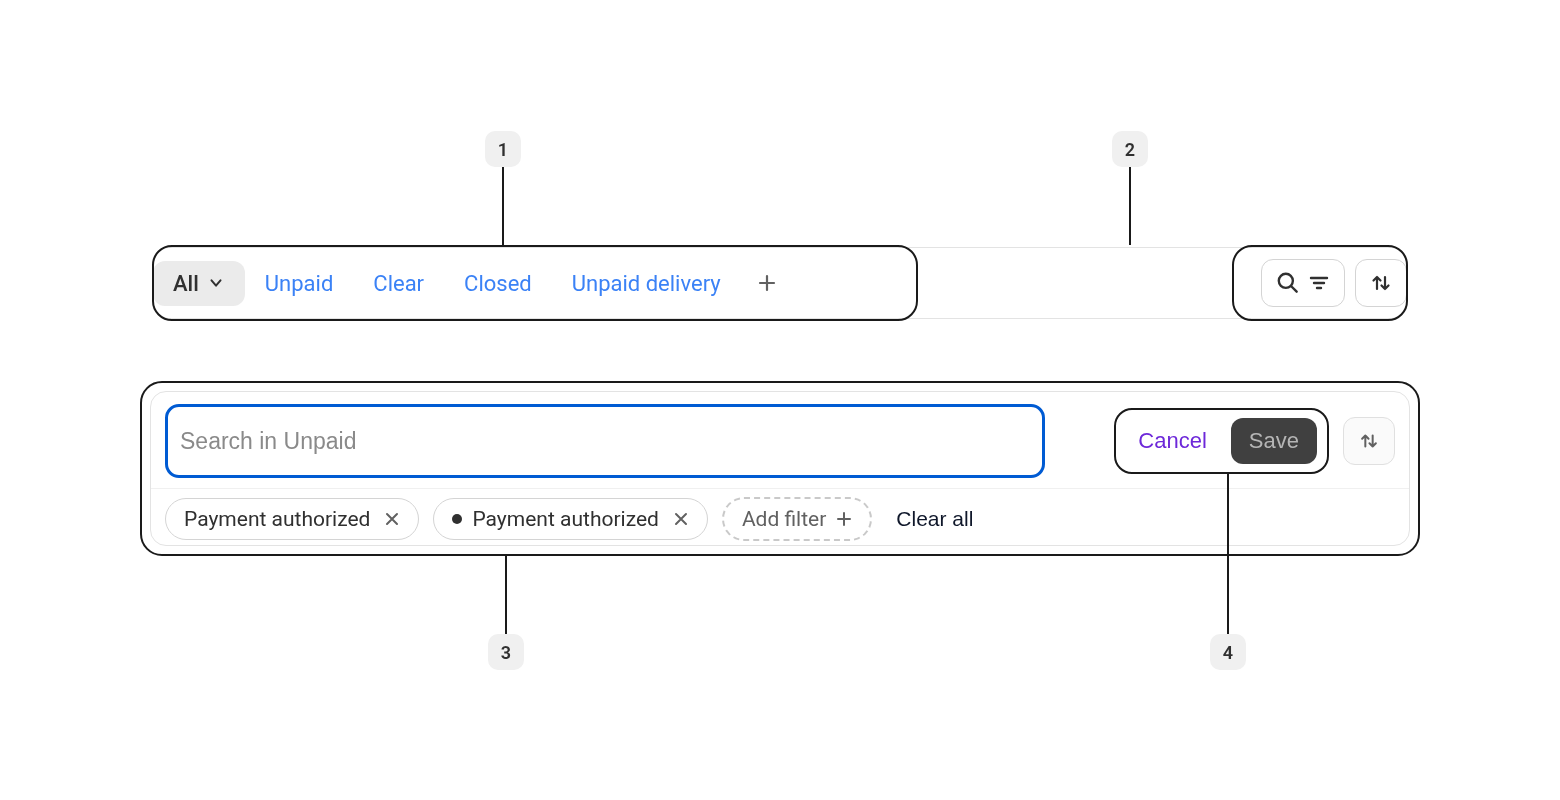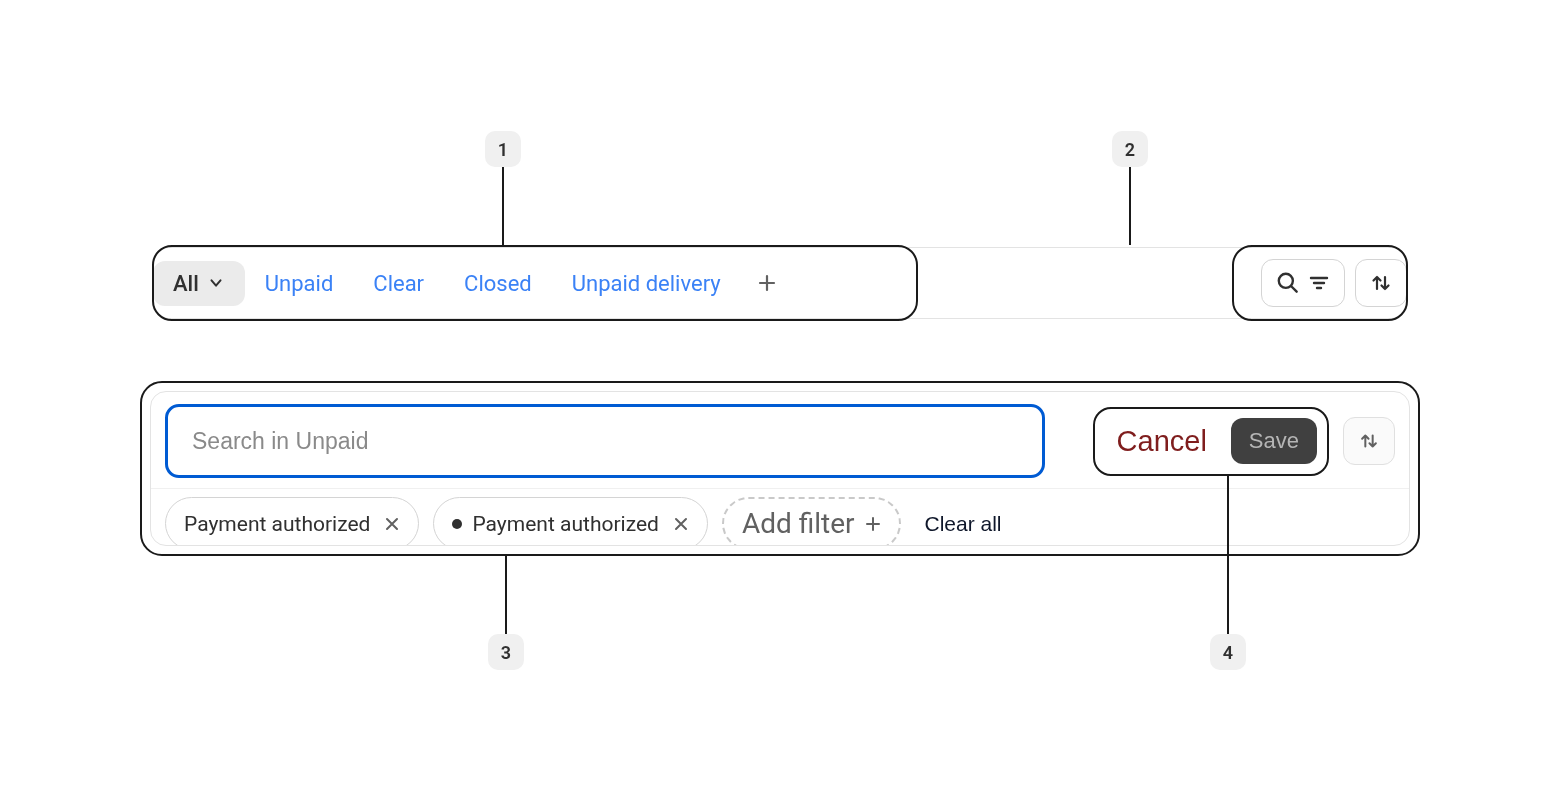--- a/index.html
+++ b/index.html
@@ -159,43 +159,43 @@
       align-items: center;
       padding: 12px 14px 10px 14px;
       gap: 14px;
     }
     .search-input {
       flex: 0 0 880px;
       width: 880px;
       height: 74px;
       border: 3px solid #005bd3;
       border-radius: 14px;
-      padding: 0 24px;
+      padding: 0 12px;
       font-size: 23px;
       color: #303030;
       outline: none;
       background: #ffffff;
     }
     .search-input::placeholder {
       color: #8a8a8a;
     }
     
     .action-group-outline {
       display: flex;
       align-items: center;
       gap: 12px;
       border: 2px solid #1a1a1a;
       border-radius: 18px;
       padding: 8px 10px;
       margin-left: auto;
     }
     
     .text-btn {
-      font-size: 29px;
-      color: #7f1d1d;
+      font-size: 22px;
+      color: #6d28d9;
       background: transparent;
       border: none;
       cursor: pointer;
       padding: 8px 12px;
       border-radius: 10px;
     }
     .save-btn {
       font-size: 22px;
       color: #b5b5b5;
       background: #404040;
@@ -211,20 +211,21 @@
       width: 52px;
       height: 48px;
       display: flex;
       align-items: center;
       justify-content: center;
       cursor: pointer;
     }
     
     .filter-row {
       display: flex;
+      align-items: center;
       padding: 8px 14px;
       gap: 14px;
       border-top: 1px solid #f0f0f0;
     }
     .filter-chip {
       display: flex;
       align-items: center;
       gap: 10px;
       border: 1px solid #d4d4d4;
       border-radius: 100px;
@@ -245,21 +246,21 @@
       color: #616161;
       margin-left: 4px;
     }
     .add-filter-chip {
       display: flex;
       align-items: center;
       gap: 10px;
       border: 2px dashed #c9c9c9;
       border-radius: 100px;
       padding: 8px 18px;
-      font-size: 28px;
+      font-size: 21px;
       color: #616161;
       background: #ffffff;
       cursor: pointer;
     }
     .clear-all {
       font-size: 21px;
       color: #0f172a;
       background: transparent;
       border: none;
       cursor: pointer;

